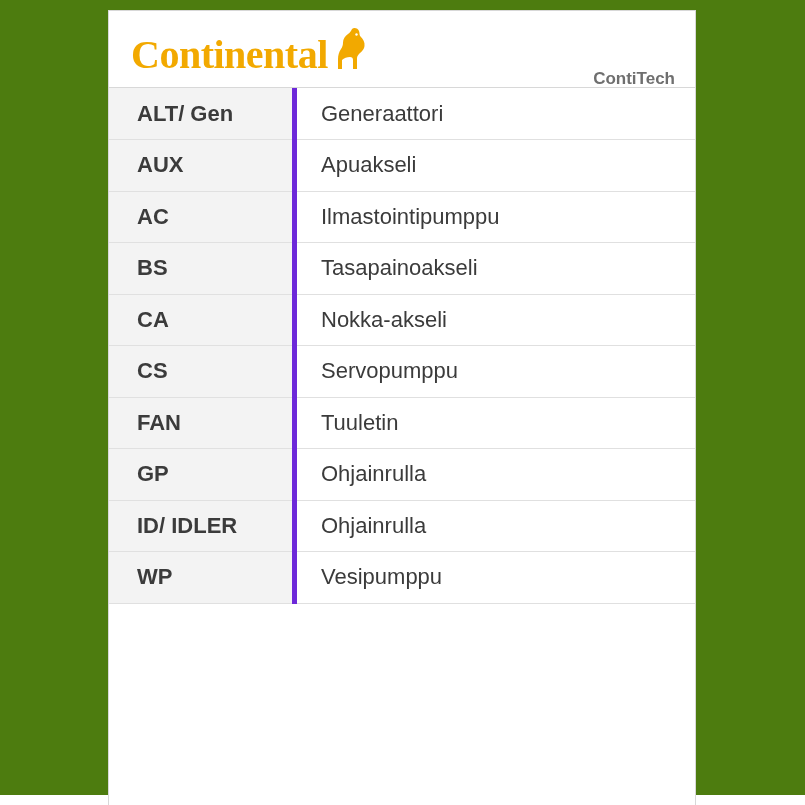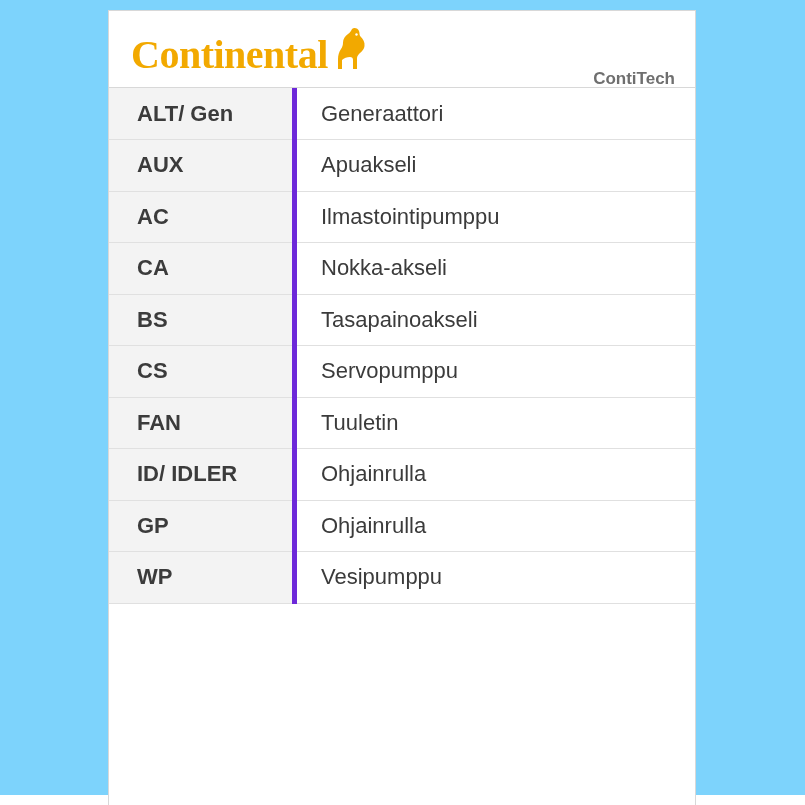--- a/index.html
+++ b/index.html
@@ -10,21 +10,21 @@
   body {
     width: 805px;
     height: 805px;
     font-family: "Liberation Sans", sans-serif;
     overflow: hidden;
   }
   .page {
     position: relative;
     width: 805px;
     height: 795px;
-    background: #7dd3fc;
+    background: #4d7c0f;
     box-sizing: border-box;
   }
   .sheet {
     position: absolute;
     left: 108px;
     top: 10px;
     width: 588px;
     height: 795px;
     background: #ffffff;
     border-left: 1px solid #d8d8d8;
@@ -130,41 +130,41 @@
         </tr>
         <tr>
           <td class="col-code">AUX</td>
           <td class="col-name">Apuakseli</td>
         </tr>
         <tr>
           <td class="col-code">AC</td>
           <td class="col-name">Ilmastointipumppu</td>
         </tr>
         <tr>
+          <td class="col-code">BS</td>
+          <td class="col-name">Tasapainoakseli</td>
+        </tr>
+        <tr>
           <td class="col-code">CA</td>
           <td class="col-name">Nokka-akseli</td>
-        </tr>
-        <tr>
-          <td class="col-code">BS</td>
-          <td class="col-name">Tasapainoakseli</td>
         </tr>
         <tr>
           <td class="col-code">CS</td>
           <td class="col-name">Servopumppu</td>
         </tr>
         <tr>
           <td class="col-code">FAN</td>
           <td class="col-name">Tuuletin</td>
         </tr>
         <tr>
-          <td class="col-code">ID/ IDLER</td>
+          <td class="col-code">GP</td>
           <td class="col-name">Ohjainrulla</td>
         </tr>
         <tr>
-          <td class="col-code">GP</td>
+          <td class="col-code">ID/ IDLER</td>
           <td class="col-name">Ohjainrulla</td>
         </tr>
         <tr>
           <td class="col-code">WP</td>
           <td class="col-name">Vesipumppu</td>
         </tr>
       </tbody>
     </table>
 
   </div>

